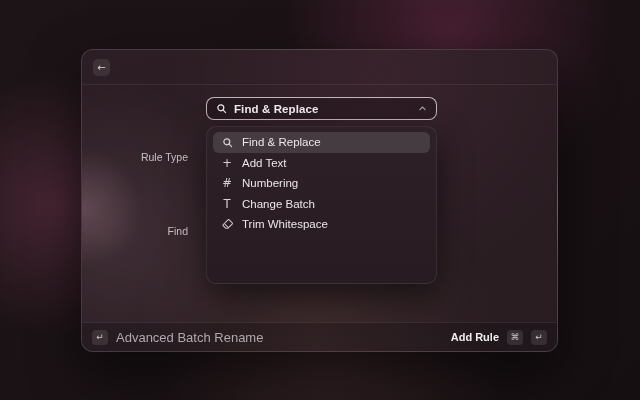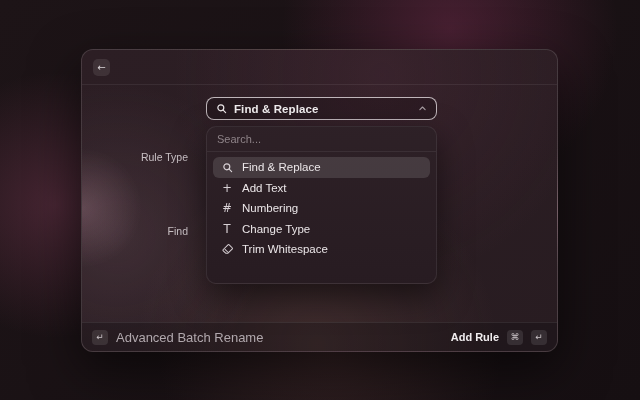--- a/index.html
+++ b/index.html
@@ -134,44 +134,41 @@
       <circle cx="10.5" cy="10.5" r="6.5"></circle>
         <line x1="15.6" y1="15.6" x2="21" y2="21"></line>
     </svg>
     <span class="value">Find &amp; Replace</span>
     <svg class="chev" viewBox="0 0 24 24" fill="none" stroke="currentColor" stroke-width="3" stroke-linecap="round" stroke-linejoin="round">
       <polyline points="5 15 12 8 19 15"></polyline>
     </svg>
   </div>
 
   <div class="dropdown">
-    <div class="search-row">
-      <input type="text" placeholder="Search..." style="">
-    </div>
     <ul class="options">
       <li class="option selected">
         <span class="opt-icon">
           <svg viewBox="0 0 24 24" fill="none" stroke="currentColor" stroke-width="2.6" stroke-linecap="round">
               <circle cx="10.5" cy="10.5" r="6.5"></circle>
               <line x1="15.6" y1="15.6" x2="21" y2="21"></line>
             </svg>
         </span>
         <span>Find &amp; Replace</span>
       </li>
       <li class="option">
         <span class="opt-icon glyph">+</span>
         <span>Add Text</span>
       </li>
       <li class="option">
         <span class="opt-icon glyph">#</span>
         <span>Numbering</span>
       </li>
       <li class="option">
         <span class="opt-icon glyph">T</span>
-        <span>Change Type</span>
+        <span>Change Batch</span>
       </li>
       <li class="option">
         <span class="opt-icon">
           <svg viewBox="0 0 24 24" fill="none" stroke="currentColor" stroke-width="2.2" stroke-linejoin="round">
               <path d="M8 20L2.8 14.8a2 2 0 010-2.8L13 1.9a2 2 0 012.8 0l6.3 6.3a2 2 0 010 2.8L13 20H8z"></path>
               <line x1="6" y1="11" x2="13" y2="18"></line>
             </svg>
         </span>
         <span>Trim Whitespace</span>
       </li>

